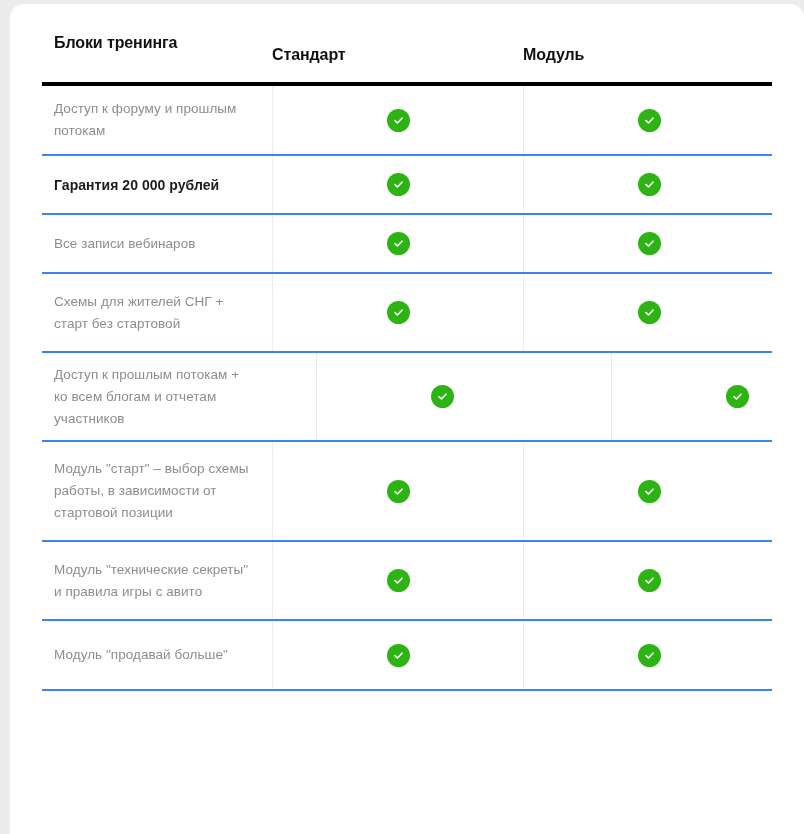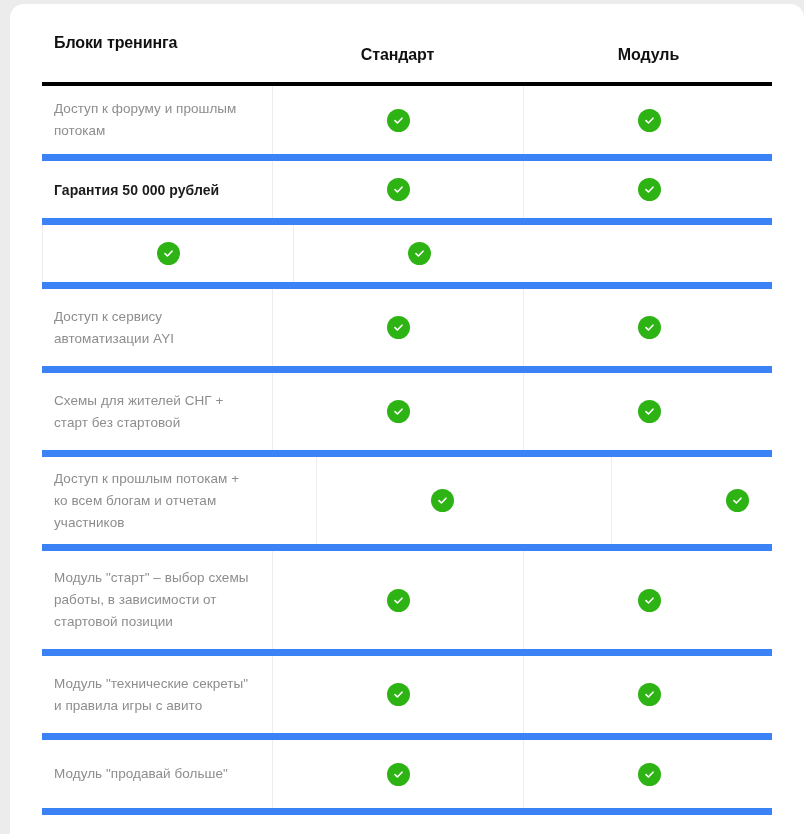--- a/index.html
+++ b/index.html
@@ -48,29 +48,29 @@
   .th-feature {
     width: 230px;
     flex: 0 0 230px;
     padding-left: 12px;
     box-sizing: border-box;
     text-align: left;
   }
   .th-plan {
     flex: 0 0 251px;
     width: 251px;
-    text-align: center;
+    text-align: left;
     margin-top: 24px;
   }
 
   
   .trow {
     display: flex;
     align-items: stretch;
-    border-bottom: 7px solid #3b82f6;
+    border-bottom: 2px solid #3b82f6;
     position: relative;
   }
   .cell-feature {
     width: 230px;
     flex: 0 0 230px;
     box-sizing: border-box;
     padding: 0 16px 0 12px;
     display: flex;
     align-items: center;
   }
@@ -144,56 +144,40 @@
           <div class="cell-plan">
             <span class="check">
               <svg width="13" height="13" viewBox="0 0 13 13" aria-hidden="true">
                 <path d="M3 6.6 L5.4 9 L10 4.2" fill="none" stroke="#ffffff" stroke-width="1.6" stroke-linecap="round" stroke-linejoin="round"></path>
               </svg>
             </span>
           </div>
         </div>
         <div class="trow h57">
           <div class="cell-feature">
-            <span class="feature-text strong">Гарантия 50 000 рублей</span>
+            <span class="feature-text strong">Гарантия 20 000 рублей</span>
           </div>
           <div class="cell-plan">
             <span class="check">
               <svg width="13" height="13" viewBox="0 0 13 13" aria-hidden="true">
                 <path d="M3 6.6 L5.4 9 L10 4.2" fill="none" stroke="#ffffff" stroke-width="1.6" stroke-linecap="round" stroke-linejoin="round"></path>
               </svg>
             </span>
           </div>
           <div class="cell-plan">
             <span class="check">
               <svg width="13" height="13" viewBox="0 0 13 13" aria-hidden="true">
                 <path d="M3 6.6 L5.4 9 L10 4.2" fill="none" stroke="#ffffff" stroke-width="1.6" stroke-linecap="round" stroke-linejoin="round"></path>
               </svg>
             </span>
           </div>
         </div>
         <div class="trow h57">
-          <div class="cell-plan">
-            <span class="check">
-              <svg width="13" height="13" viewBox="0 0 13 13" aria-hidden="true">
-                <path d="M3 6.6 L5.4 9 L10 4.2" fill="none" stroke="#ffffff" stroke-width="1.6" stroke-linecap="round" stroke-linejoin="round"></path>
-              </svg>
-            </span>
-          </div>
-          <div class="cell-plan">
-            <span class="check">
-              <svg width="13" height="13" viewBox="0 0 13 13" aria-hidden="true">
-                <path d="M3 6.6 L5.4 9 L10 4.2" fill="none" stroke="#ffffff" stroke-width="1.6" stroke-linecap="round" stroke-linejoin="round"></path>
-              </svg>
-            </span>
-          </div>
-        </div>
-        <div class="trow h77">
-          <div class="cell-feature">
-            <span class="feature-text">Доступ к сервису автоматизации AYI</span>
+          <div class="cell-feature">
+            <span class="feature-text">Все записи вебинаров</span>
           </div>
           <div class="cell-plan">
             <span class="check">
               <svg width="13" height="13" viewBox="0 0 13 13" aria-hidden="true">
                 <path d="M3 6.6 L5.4 9 L10 4.2" fill="none" stroke="#ffffff" stroke-width="1.6" stroke-linecap="round" stroke-linejoin="round"></path>
               </svg>
             </span>
           </div>
           <div class="cell-plan">
             <span class="check">

